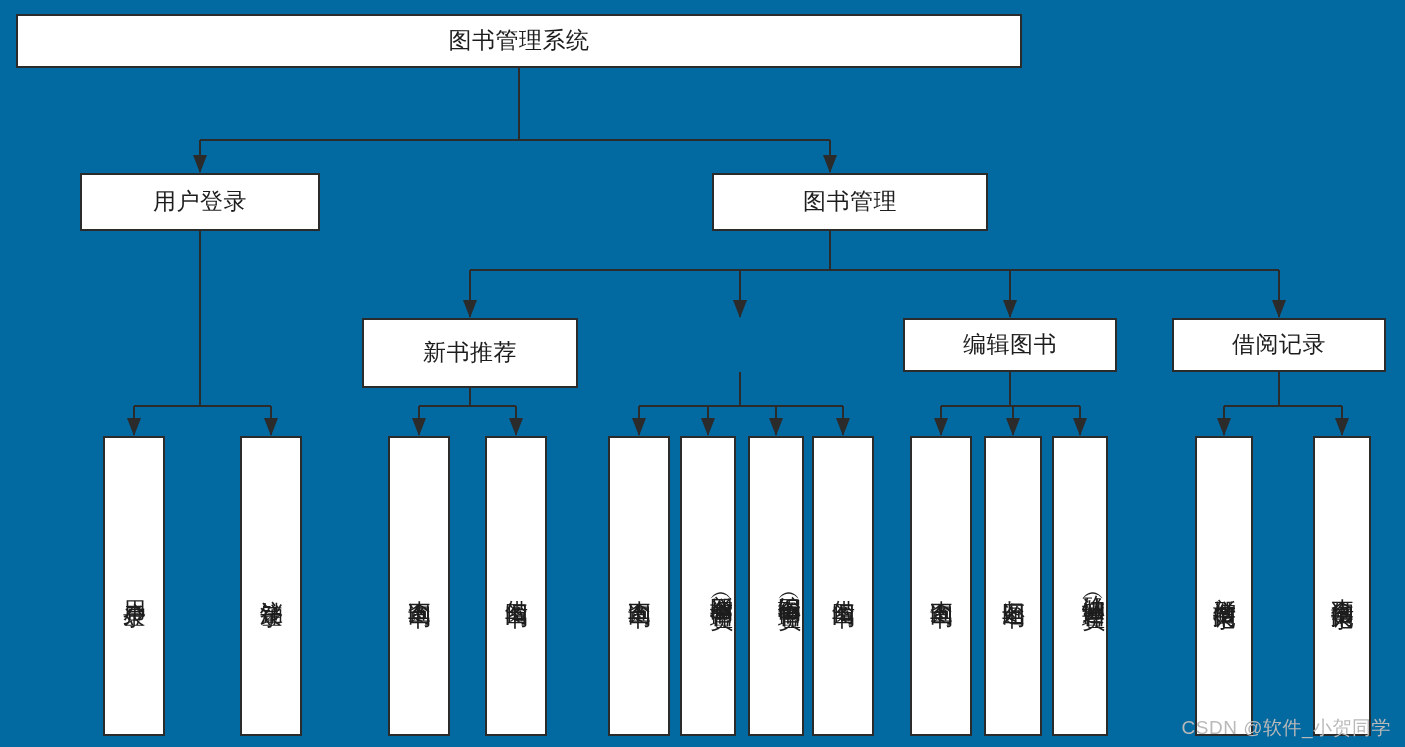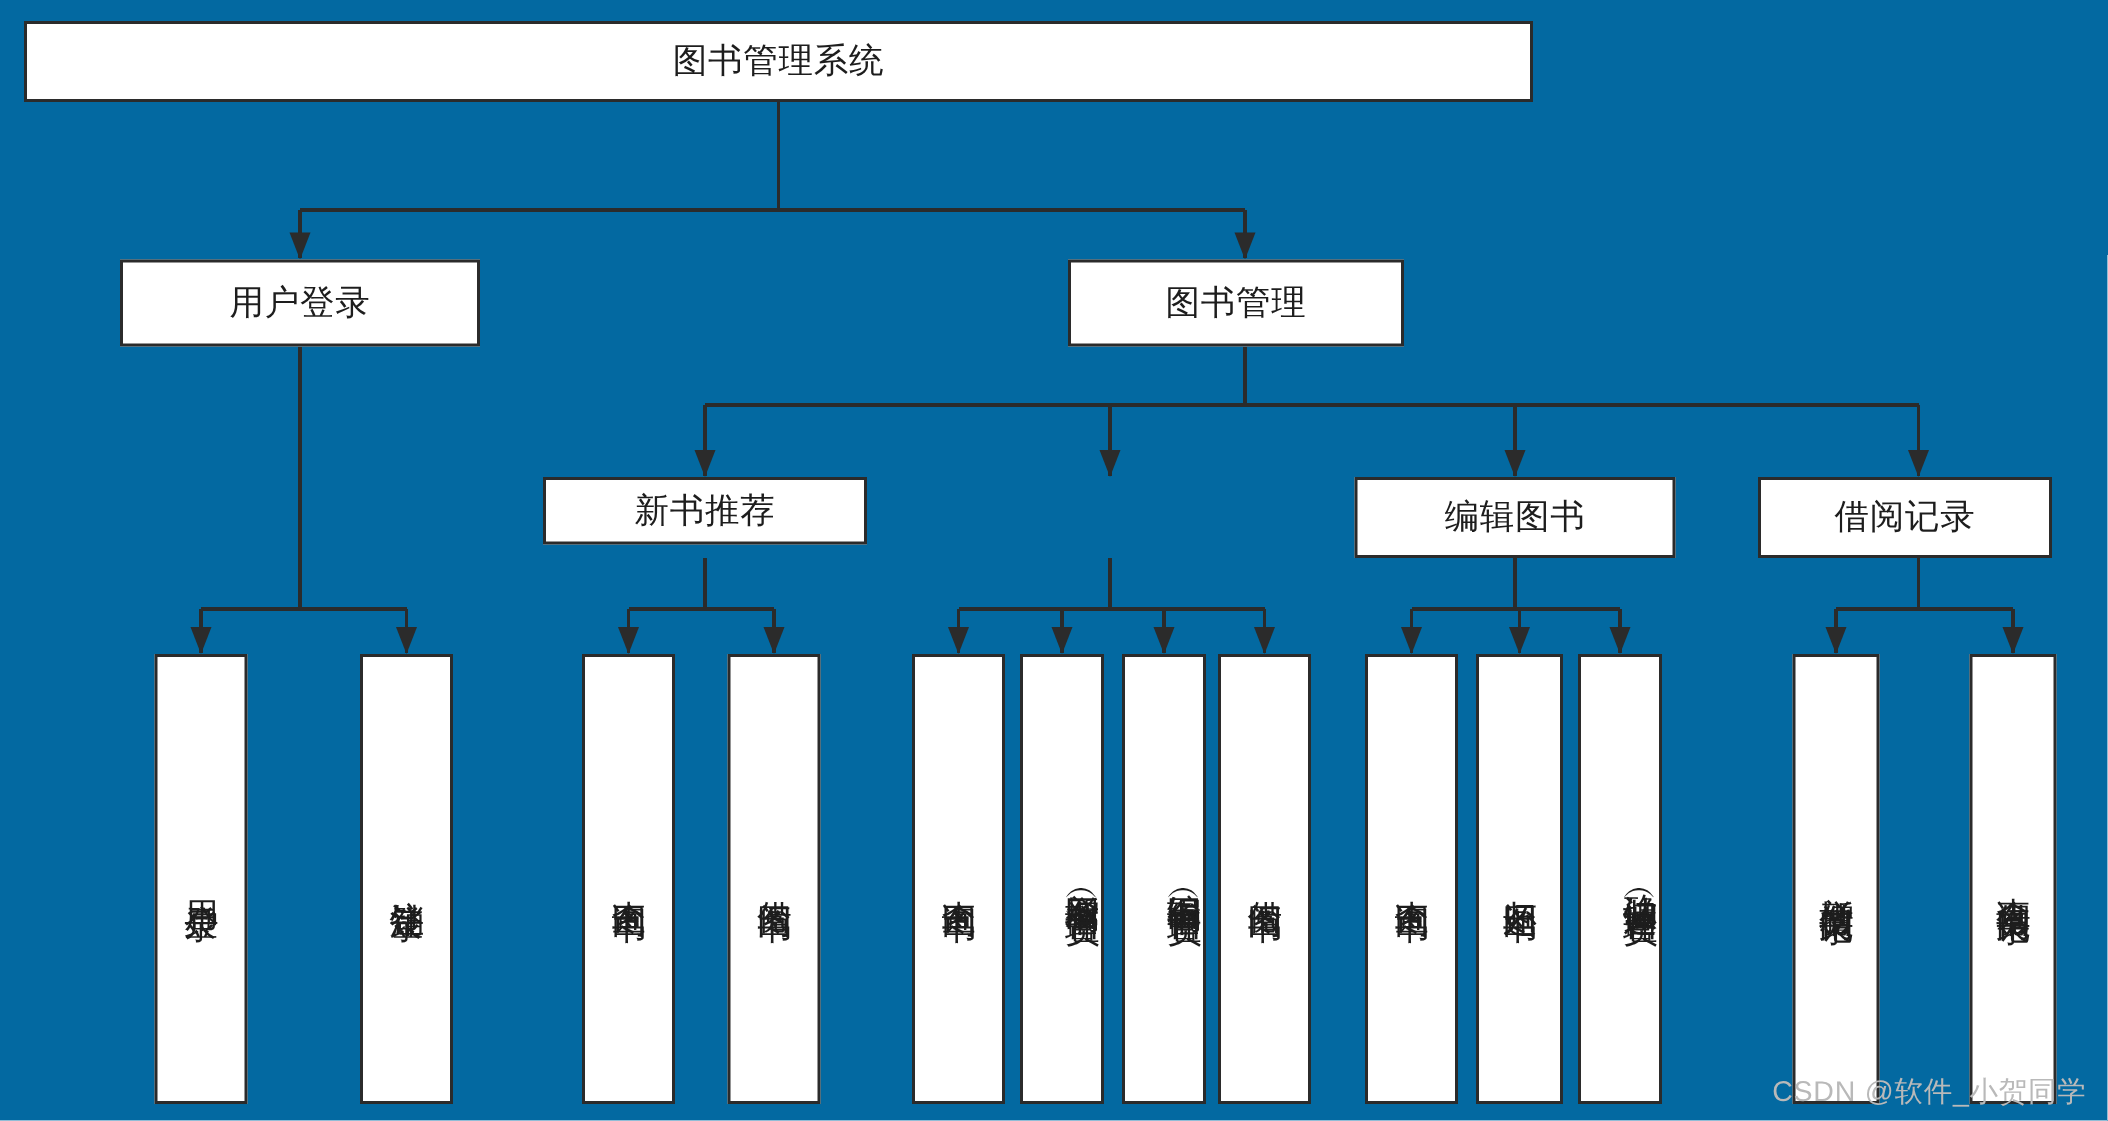--- a/index.html
+++ b/index.html
@@ -120,31 +120,31 @@
       <path d="M 1335 418 L 1349 418 L 1342 436 Z" fill="#2b2b2b"></path>
     </svg>
 
   <div class="node horiz" style="left: 16px; top: 14px; width: 1006px; height: 54px;">
       <span>图书管理系统</span>
     </div>
 
   <div class="node horiz" style="left: 80px; top: 173px; width: 240px; height: 58px;">
       <span>用户登录</span>
     </div>
-  <div class="node horiz" style="left: 712px; top: 173px; width: 224px; height: 58px;">
+  <div class="node horiz" style="left: 712px; top: 173px; width: 276px; height: 58px;">
       <span>图书管理</span>
     </div>
 
-  <div class="node horiz" style="left: 362px; top: 318px; width: 216px; height: 45px;">
+  <div class="node horiz" style="left: 362px; top: 318px; width: 216px; height: 70px;">
       <span>新书推荐</span>
     </div>
   <div class="node horiz" style="left: 903px; top: 318px; width: 214px; height: 54px;">
       <span>编辑图书</span>
     </div>
-  <div class="node horiz" style="left: 1172px; top: 318px; width: 196px; height: 54px;">
+  <div class="node horiz" style="left: 1172px; top: 318px; width: 214px; height: 54px;">
       <span>借阅记录</span>
     </div>
 
   <div class="node vert" style="left: 103px; top: 436px; width: 62px; height: 300px;">
       <span>用户登录</span>
     </div>
   <div class="node vert" style="left: 240px; top: 436px; width: 62px; height: 300px;">
       <span>注销登录</span>
     </div>
 

